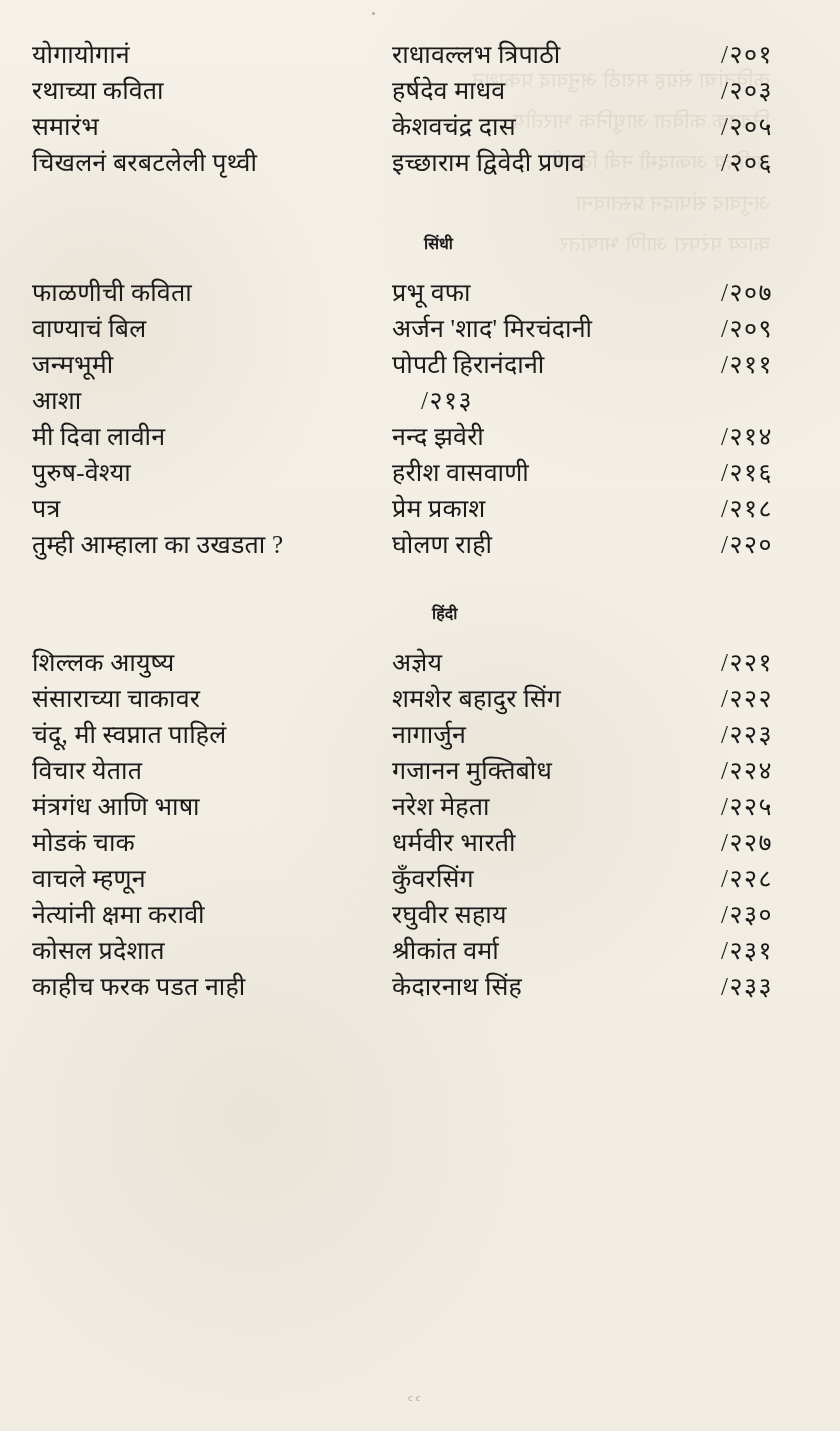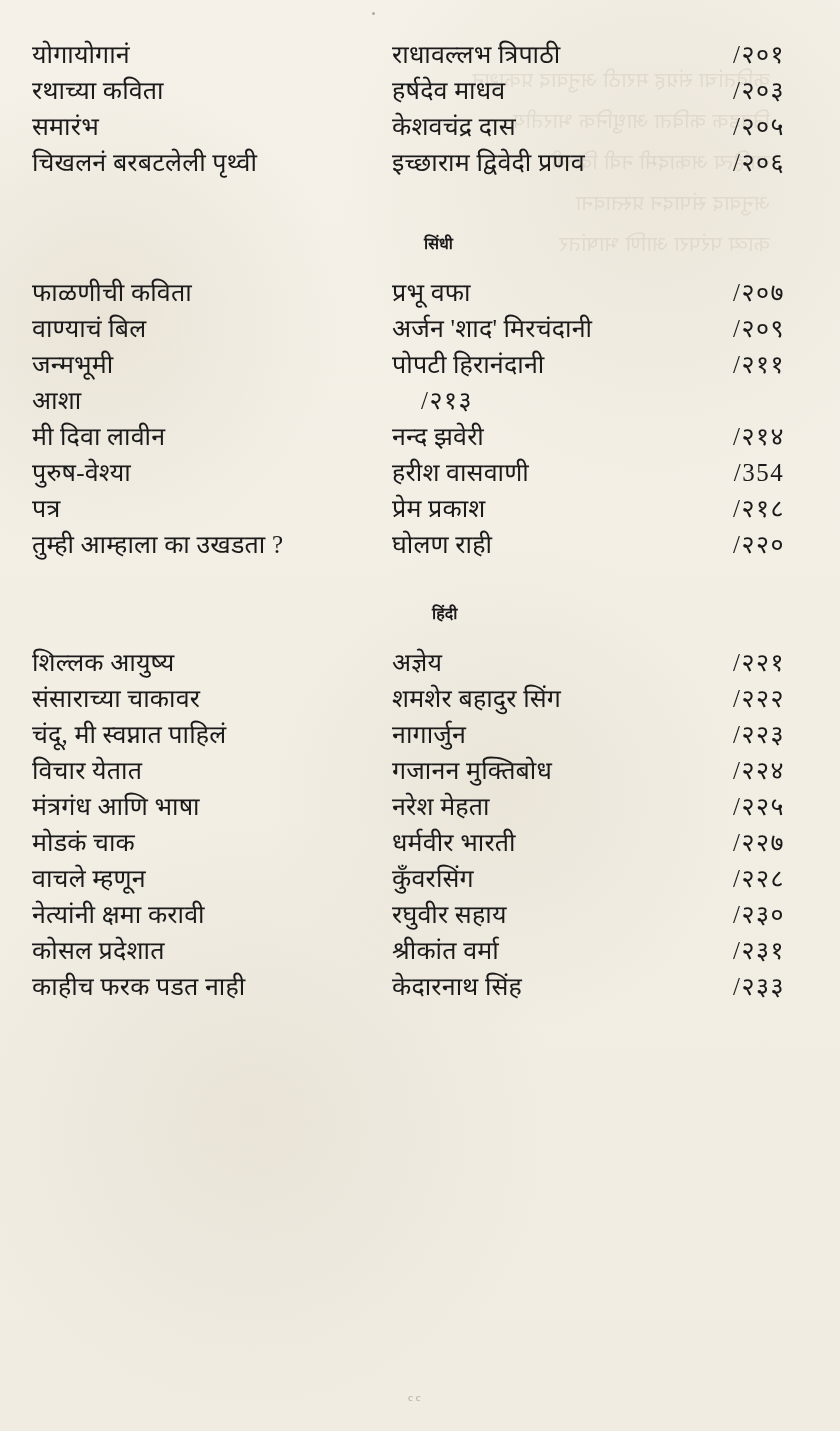--- a/index.html
+++ b/index.html
@@ -37,21 +37,21 @@
     line-height: 1.95;
     padding: 60px 70px;
     box-sizing: border-box;
     pointer-events: none;
     white-space: pre-wrap;
     letter-spacing: 0.5px;
   }
   .content {
     position: absolute;
     inset: 0;
-    padding: 42px 26px 0 32px;
+    padding: 42px 38px 0 32px;
     box-sizing: border-box;
   }
   .toc-row {
     display: flex;
     align-items: baseline;
     line-height: 1.0;
     margin-bottom: 11px;
   }
   .toc-title {
     width: 360px;
@@ -168,21 +168,21 @@
       <div class="toc-page">/२१३</div>
     </div>
     <div class="toc-row">
       <div class="toc-title">मी दिवा लावीन</div>
       <div class="toc-author">नन्द झवेरी</div>
       <div class="toc-page">/२१४</div>
     </div>
     <div class="toc-row">
       <div class="toc-title">पुरुष-वेश्या</div>
       <div class="toc-author">हरीश वासवाणी</div>
-      <div class="toc-page">/354</div>
+      <div class="toc-page">/२१६</div>
     </div>
     <div class="toc-row">
       <div class="toc-title">पत्र</div>
       <div class="toc-author">प्रेम प्रकाश</div>
       <div class="toc-page">/२१८</div>
     </div>
     <div class="toc-row">
       <div class="toc-title">तुम्ही आम्हाला का उखडता ?</div>
       <div class="toc-author">घोलण राही</div>
       <div class="toc-page">/२२०</div>

